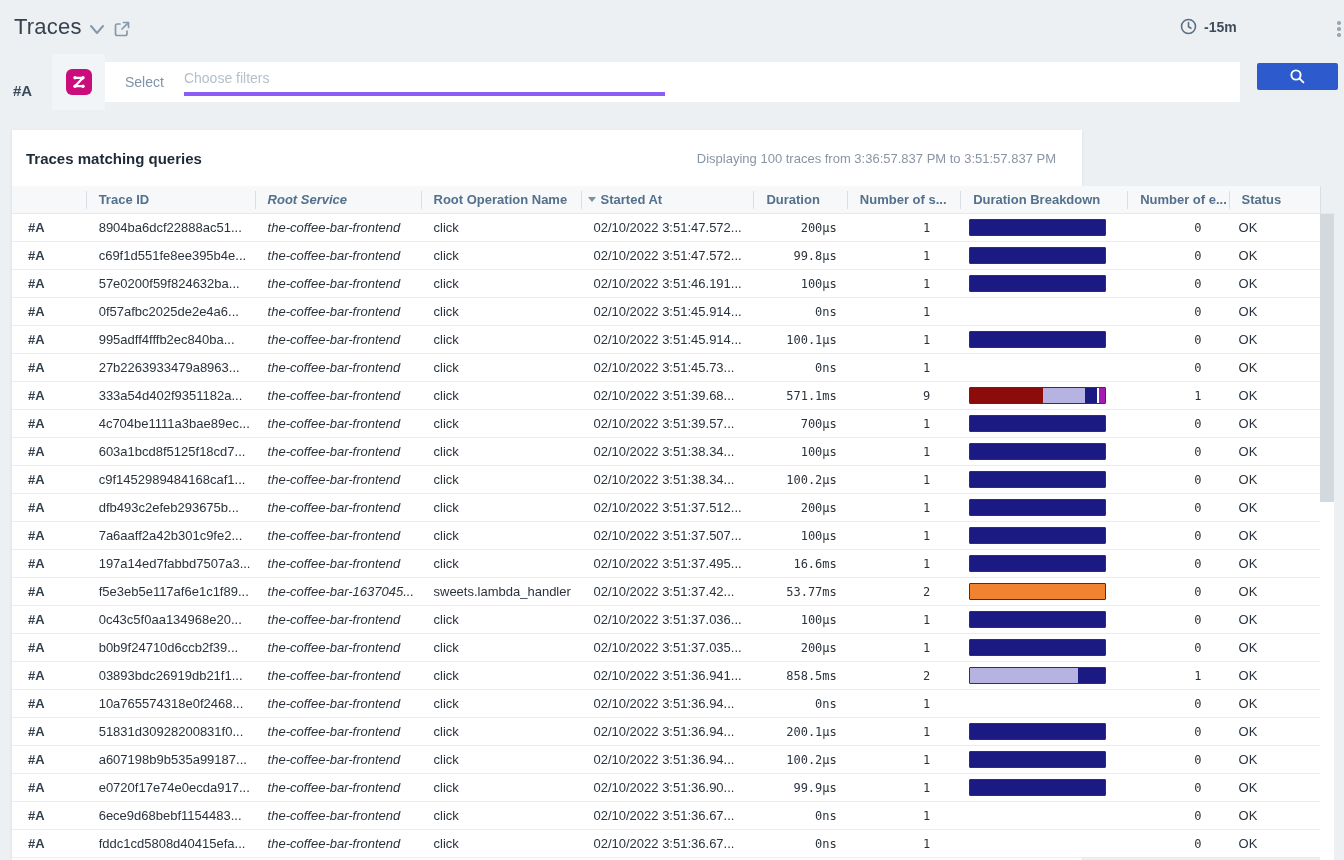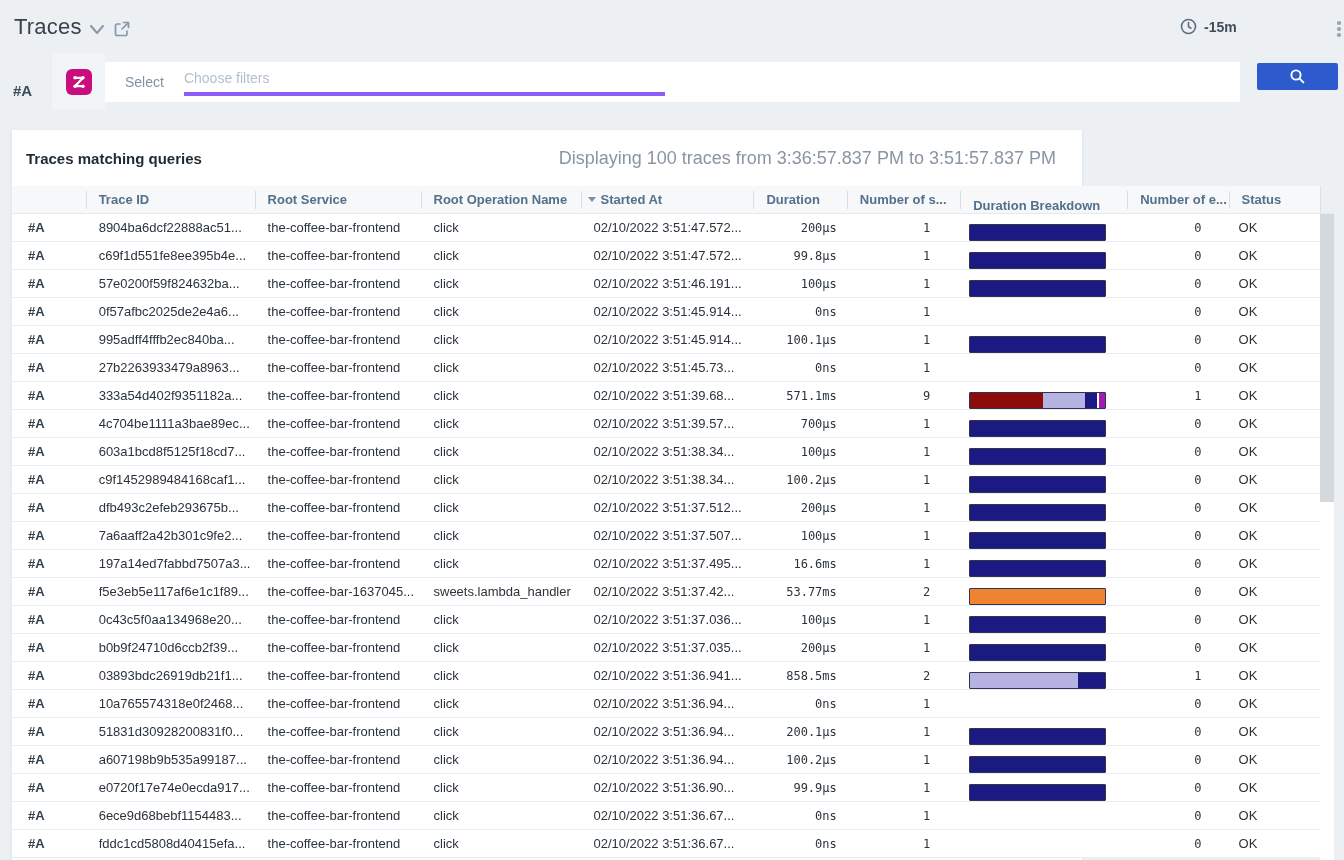--- a/index.html
+++ b/index.html
@@ -29,40 +29,40 @@
   .filters-input::placeholder { color:#b3bfca; }
   .search-btn { left:1257px; top:63px; width:81px; height:27px; border:none; border-radius:2px;
                 display:flex; align-items:center; justify-content:center; cursor:pointer; }
 
   
   .panel { left:12px; top:130px; width:1070px; height:730px; background:#ffffff;
            box-shadow:0 1px 3px rgba(40,60,80,.10); }
   .panel-head { position:absolute; left:0; top:0; width:100%; height:56px; display:flex;
                 align-items:center; justify-content:space-between; padding:0 26px 0 14px; }
   .panel-title { font-size:15px; font-weight:700; color:#1f2a37; }
-  .panel-summary { font-size:18px; color:#8995a3; }
+  .panel-summary { font-size:13px; color:#8995a3; }
 
   
   .thead { position:absolute; left:0; top:56px; width:1308px; height:28px; background:#f6f8f9;
            display:flex; border-bottom:1px solid #e4e9ed; }
   .scroll-corner { position:absolute; top:56px; left:1308px; width:14px; height:28px; background:#edf0f2;
                    border-left:1px solid #d9dfe4; border-bottom:1px solid #e4e9ed; }
   .hcell { height:100%; display:flex; align-items:center; padding-left:13px; font-size:13px; font-weight:700;
            color:#54708c; position:relative; cursor:pointer; white-space:nowrap; overflow:hidden; }
   .hcell + .hcell::before { content:""; position:absolute; left:0; top:5px; height:18px; width:1px; background:#d9dfe4; }
   .hcell.sorted { padding-left:7px; }
   .sort-arrow { width:0; height:0; border-left:4px solid transparent; border-right:4px solid transparent;
                 border-top:5px solid #7b91a6; margin-right:5px; flex:0 0 auto; }
 
   .tbody { position:absolute; left:0; top:84px; width:1308px; height:646px; overflow:hidden; }
   .trow { display:flex; height:28px; border-bottom:1px solid #e9edf0; background:#fff; cursor:pointer; }
   .cell { display:flex; align-items:center; padding-left:13px; font-size:13px; color:#2a333d;
           white-space:nowrap; overflow:hidden; }
-  .c0{width:66px;} .c1{width:170px;margin-left:8px;} .c2{width:167px;} .c3{width:161px;} .c4{width:174px;}
-  .c5{width:94px;} .c6{width:114px;} .c7{width:168px;align-items:flex-end;} .c8{width:102px;} .c9{width:92px;}
+  .c0{width:66px;} .c1{width:170px;margin-left:8px;} .c2{width:167px;font-style:italic;} .c3{width:161px;} .c4{width:174px;}
+  .c5{width:94px;} .c6{width:114px;} .c7{width:168px;} .c8{width:102px;} .c9{width:92px;}
   .cell.c0 { padding-left:16px; font-weight:700; color:#323f4c; }
   .mono { font-family:"DejaVu Sans Mono", monospace; font-size:12px; }
   .cell.c5 { justify-content:flex-end; padding:0 10px 0 0; }
   .cell.c6 { justify-content:flex-end; padding:0 30px 0 0; }
   .cell.c8 { justify-content:flex-end; padding:0 27px 0 0; }
   .cell.c9 { padding-left:10px; }
   .cell.c7 { padding-left:9px; }
   .bar { width:137px; height:17px; display:flex; border:1px solid rgba(15,15,45,.85); border-radius:1px; overflow:hidden; }
   .bar span { height:100%; }
 

